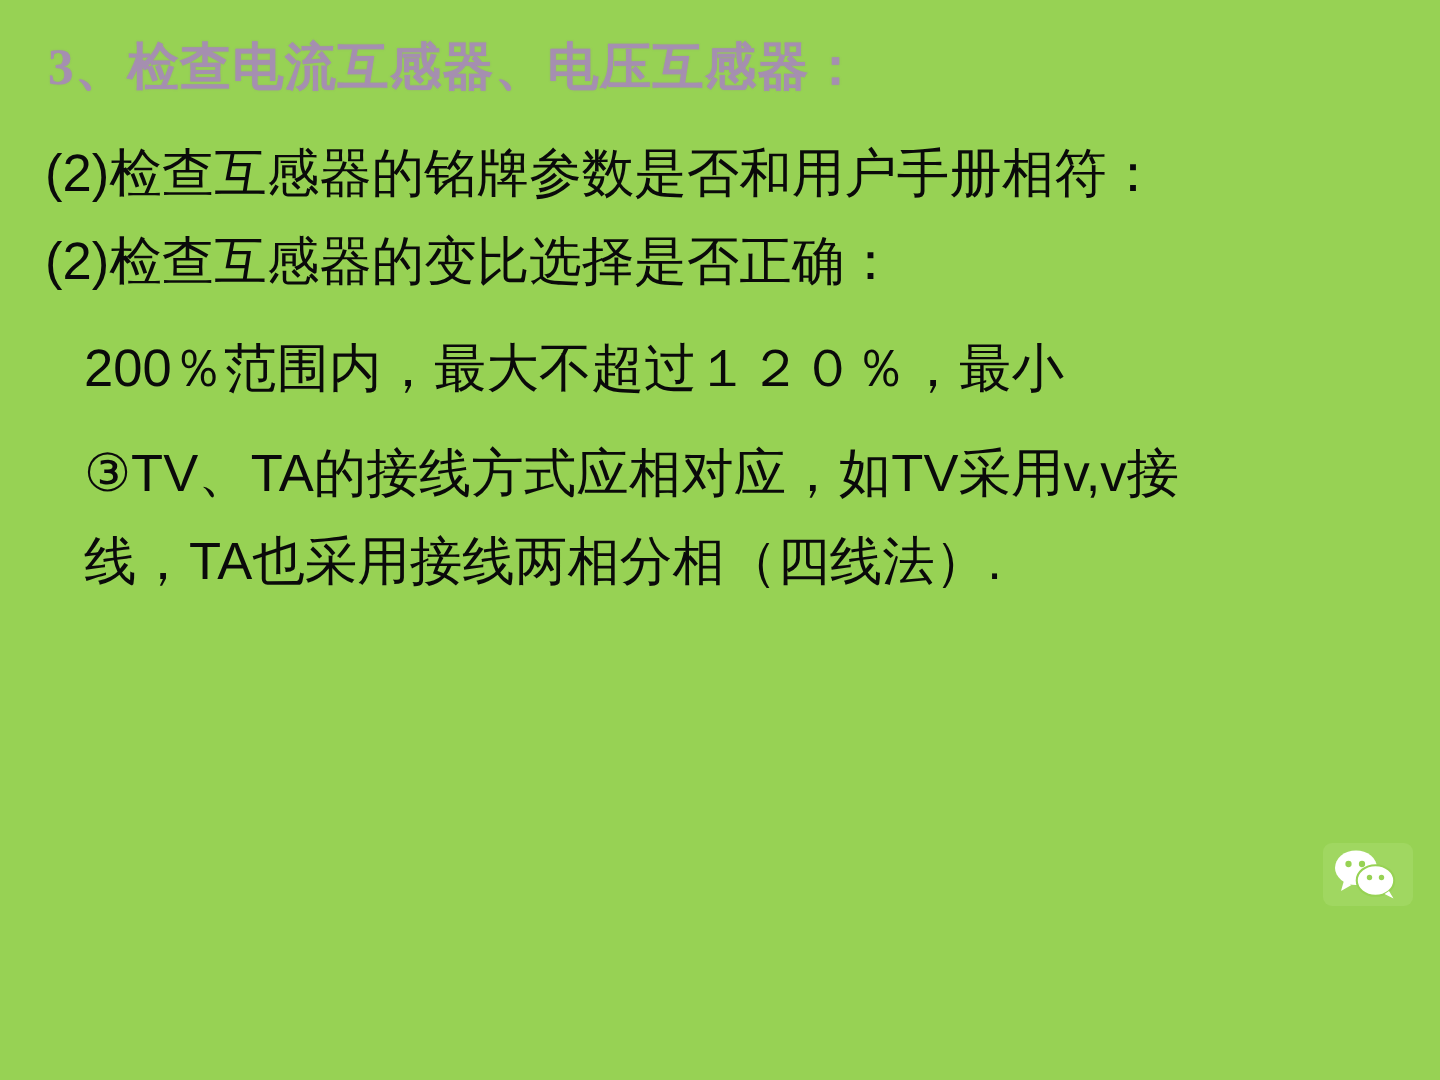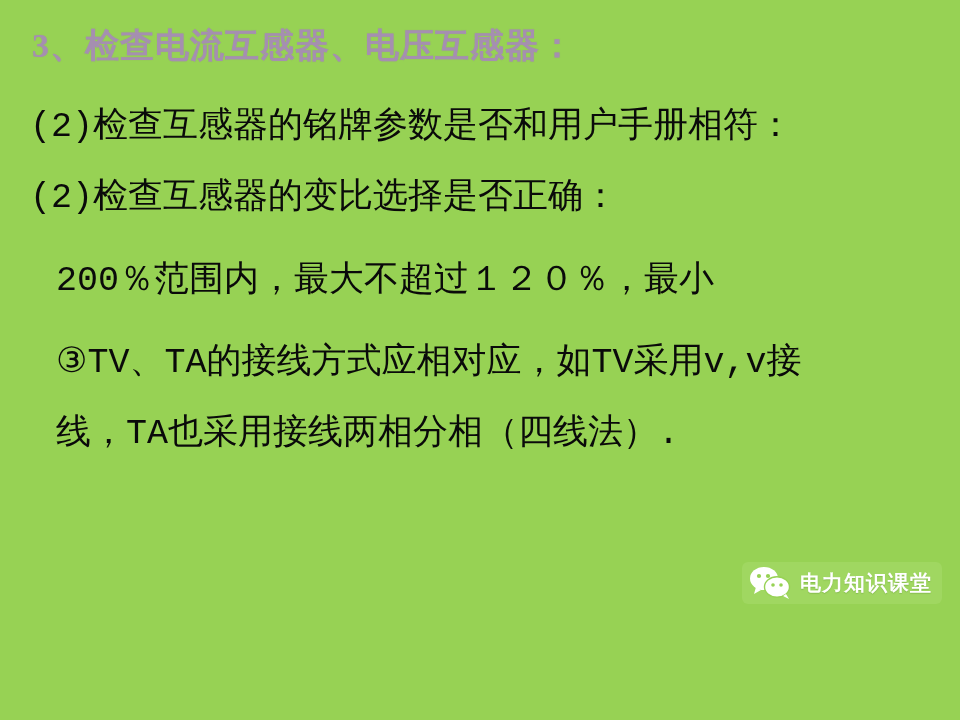--- a/index.html
+++ b/index.html
@@ -35,22 +35,22 @@
   .body-block {
     position: absolute;
     left: 30px;
     top: 84px;
     width: 900px;
   }
   .para {
     color: #0a0a0a;
     font-size: 35px;
     line-height: 1.58;
-    font-family: Liberation Mono, monospace;
-    margin: 16px 0 3px 0;
+    font-family: Liberation Sans, sans-serif;
+    margin: 4px 0 3px 0;
     white-space: pre-wrap;
     letter-spacing: 0px;
   }
   .para.level-1 {
     padding-left: 0px;
   }
   .para.level-2 {
     padding-left: 26px;
     text-indent: 0;
   }
@@ -125,16 +125,15 @@
         <ellipse cx="16" cy="12.5" rx="14" ry="11.5" fill="#ffffff"></ellipse>
         <polygon points="8,21 6,28 13,24" fill="#ffffff"></polygon>
         <circle cx="11" cy="10" r="2.1" fill="#97d254"></circle>
         <circle cx="20" cy="10" r="2.1" fill="#97d254"></circle>
         <ellipse cx="29" cy="21" rx="12.5" ry="10.2" fill="#ffffff" stroke="#97d254" stroke-width="1.4"></ellipse>
         <polygon points="38,28 41,33 35,30" fill="#ffffff"></polygon>
         <circle cx="25" cy="19" r="1.8" fill="#97d254"></circle>
         <circle cx="33" cy="19" r="1.8" fill="#97d254"></circle>
       </svg>
     </span>
-    <span class="watermark-text">电力知识课堂</span>
   </div>
 
 </div>
 
 </body></html>

